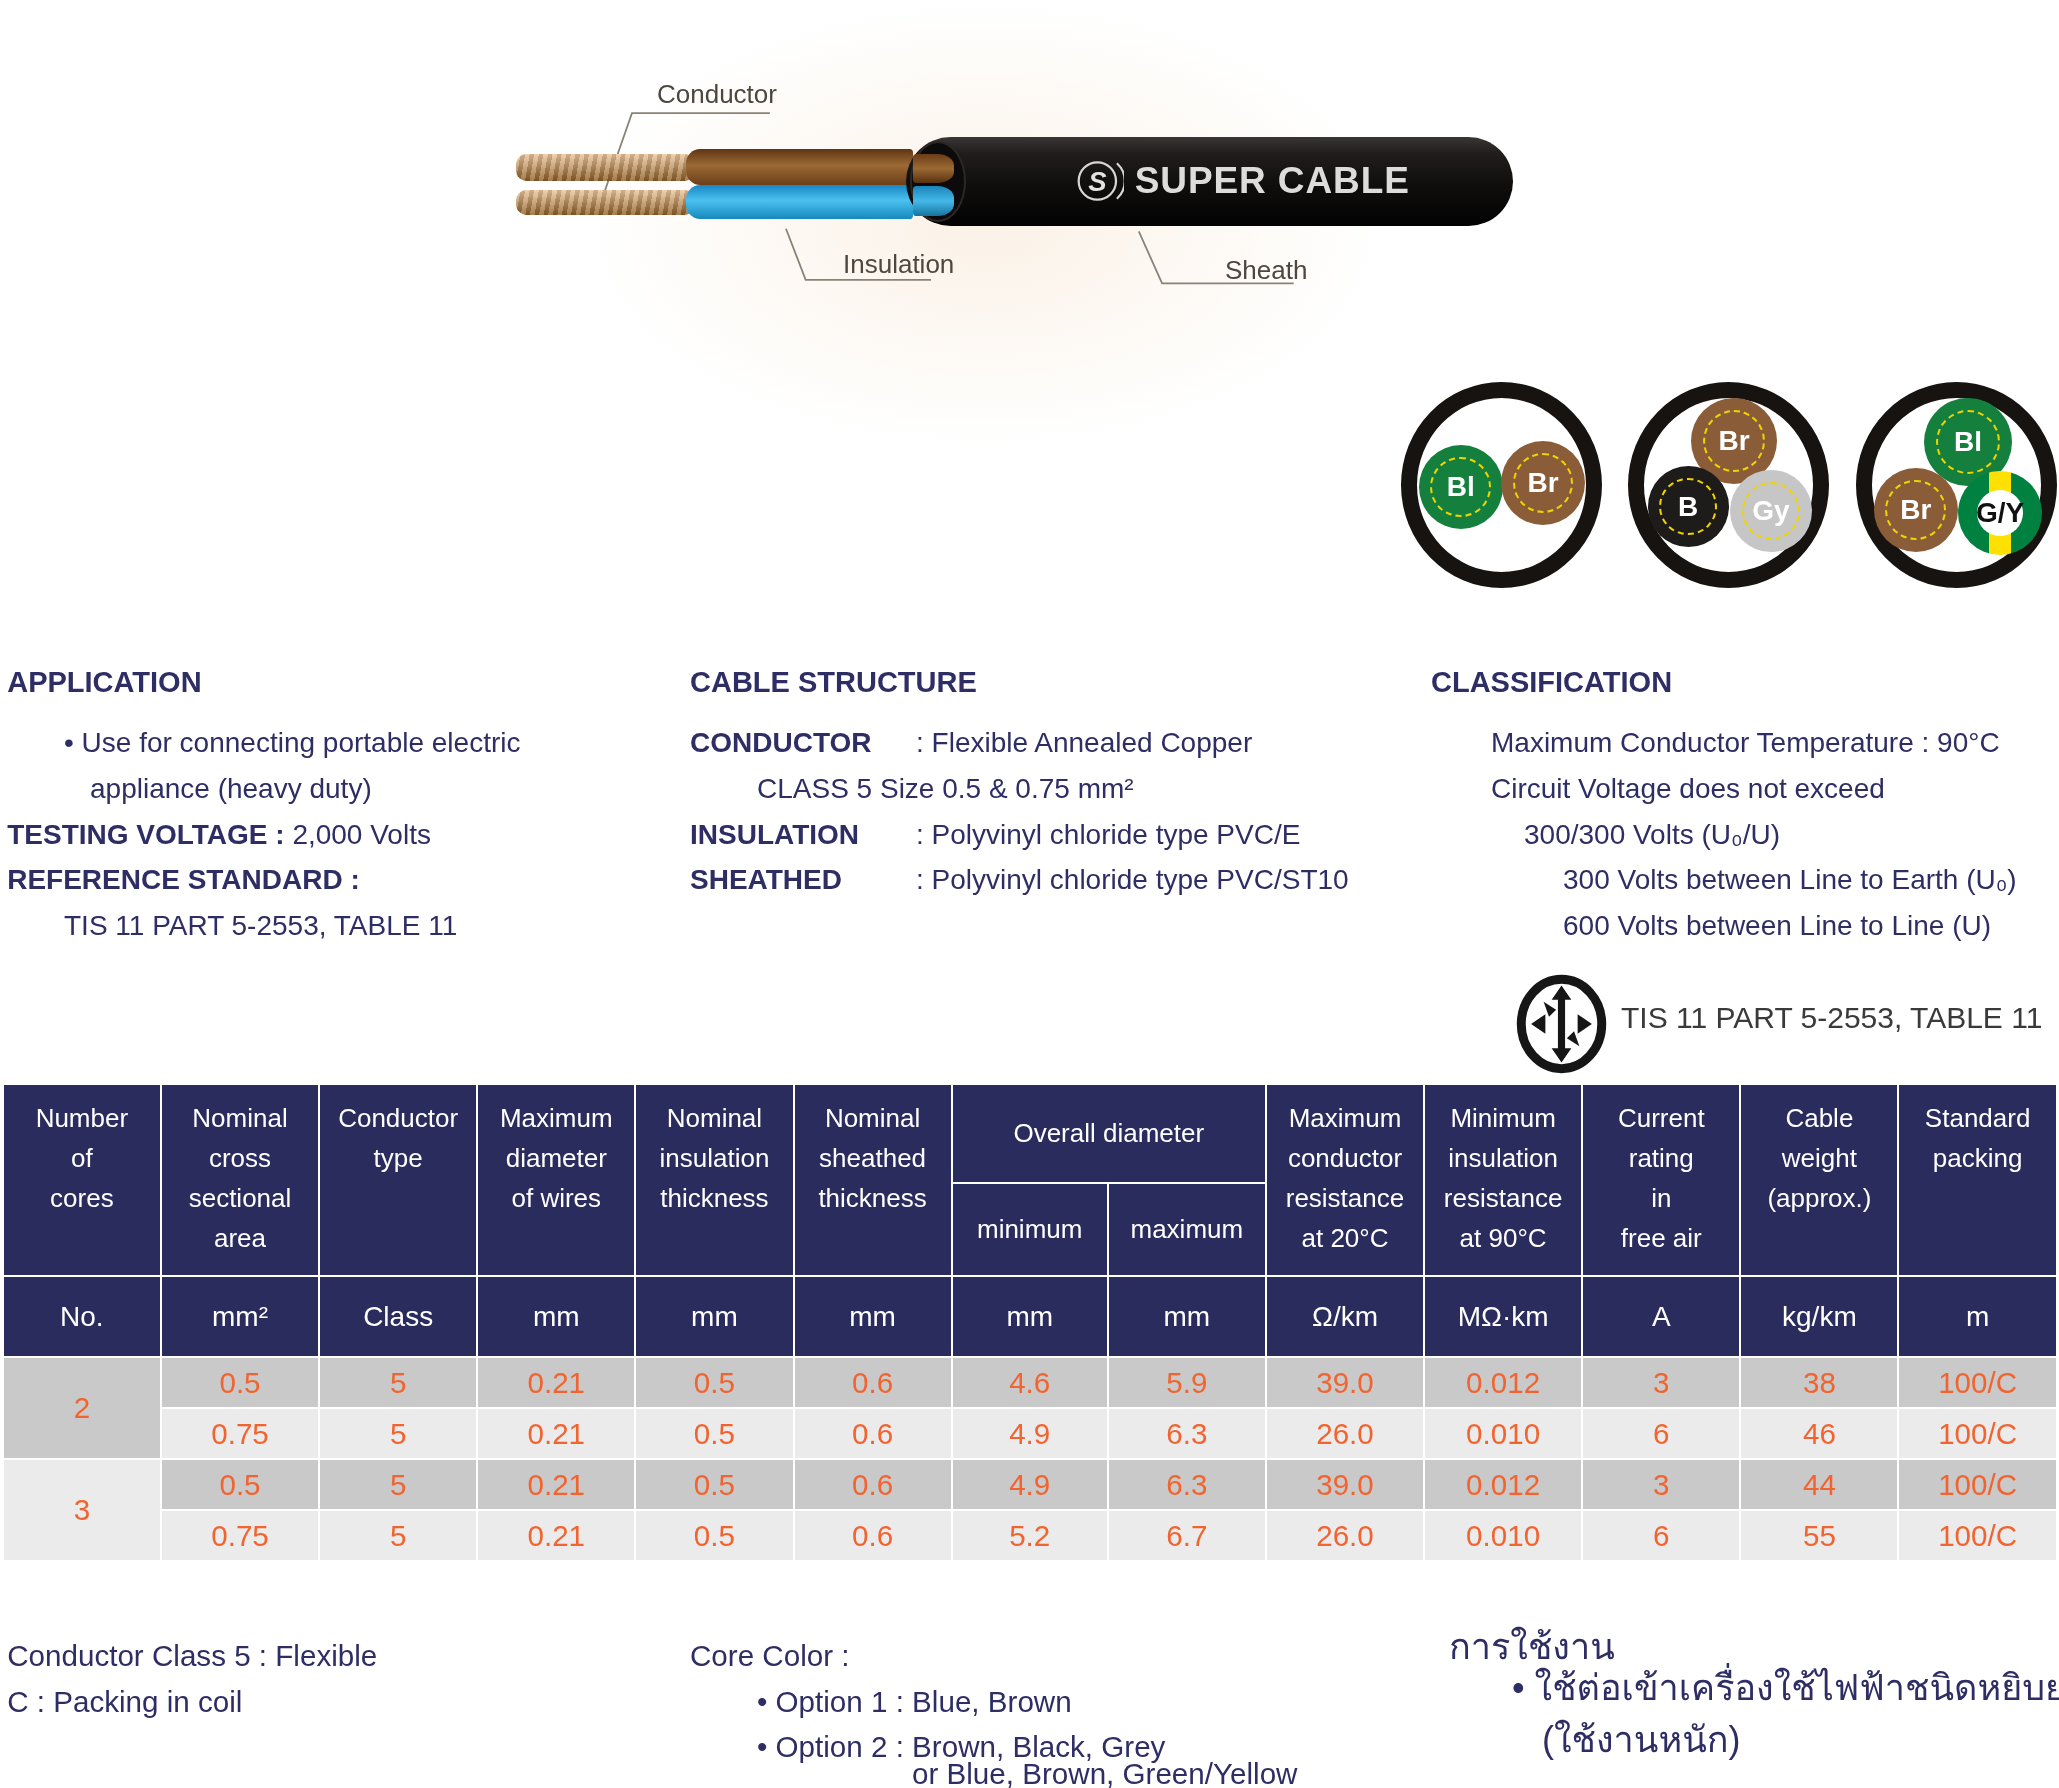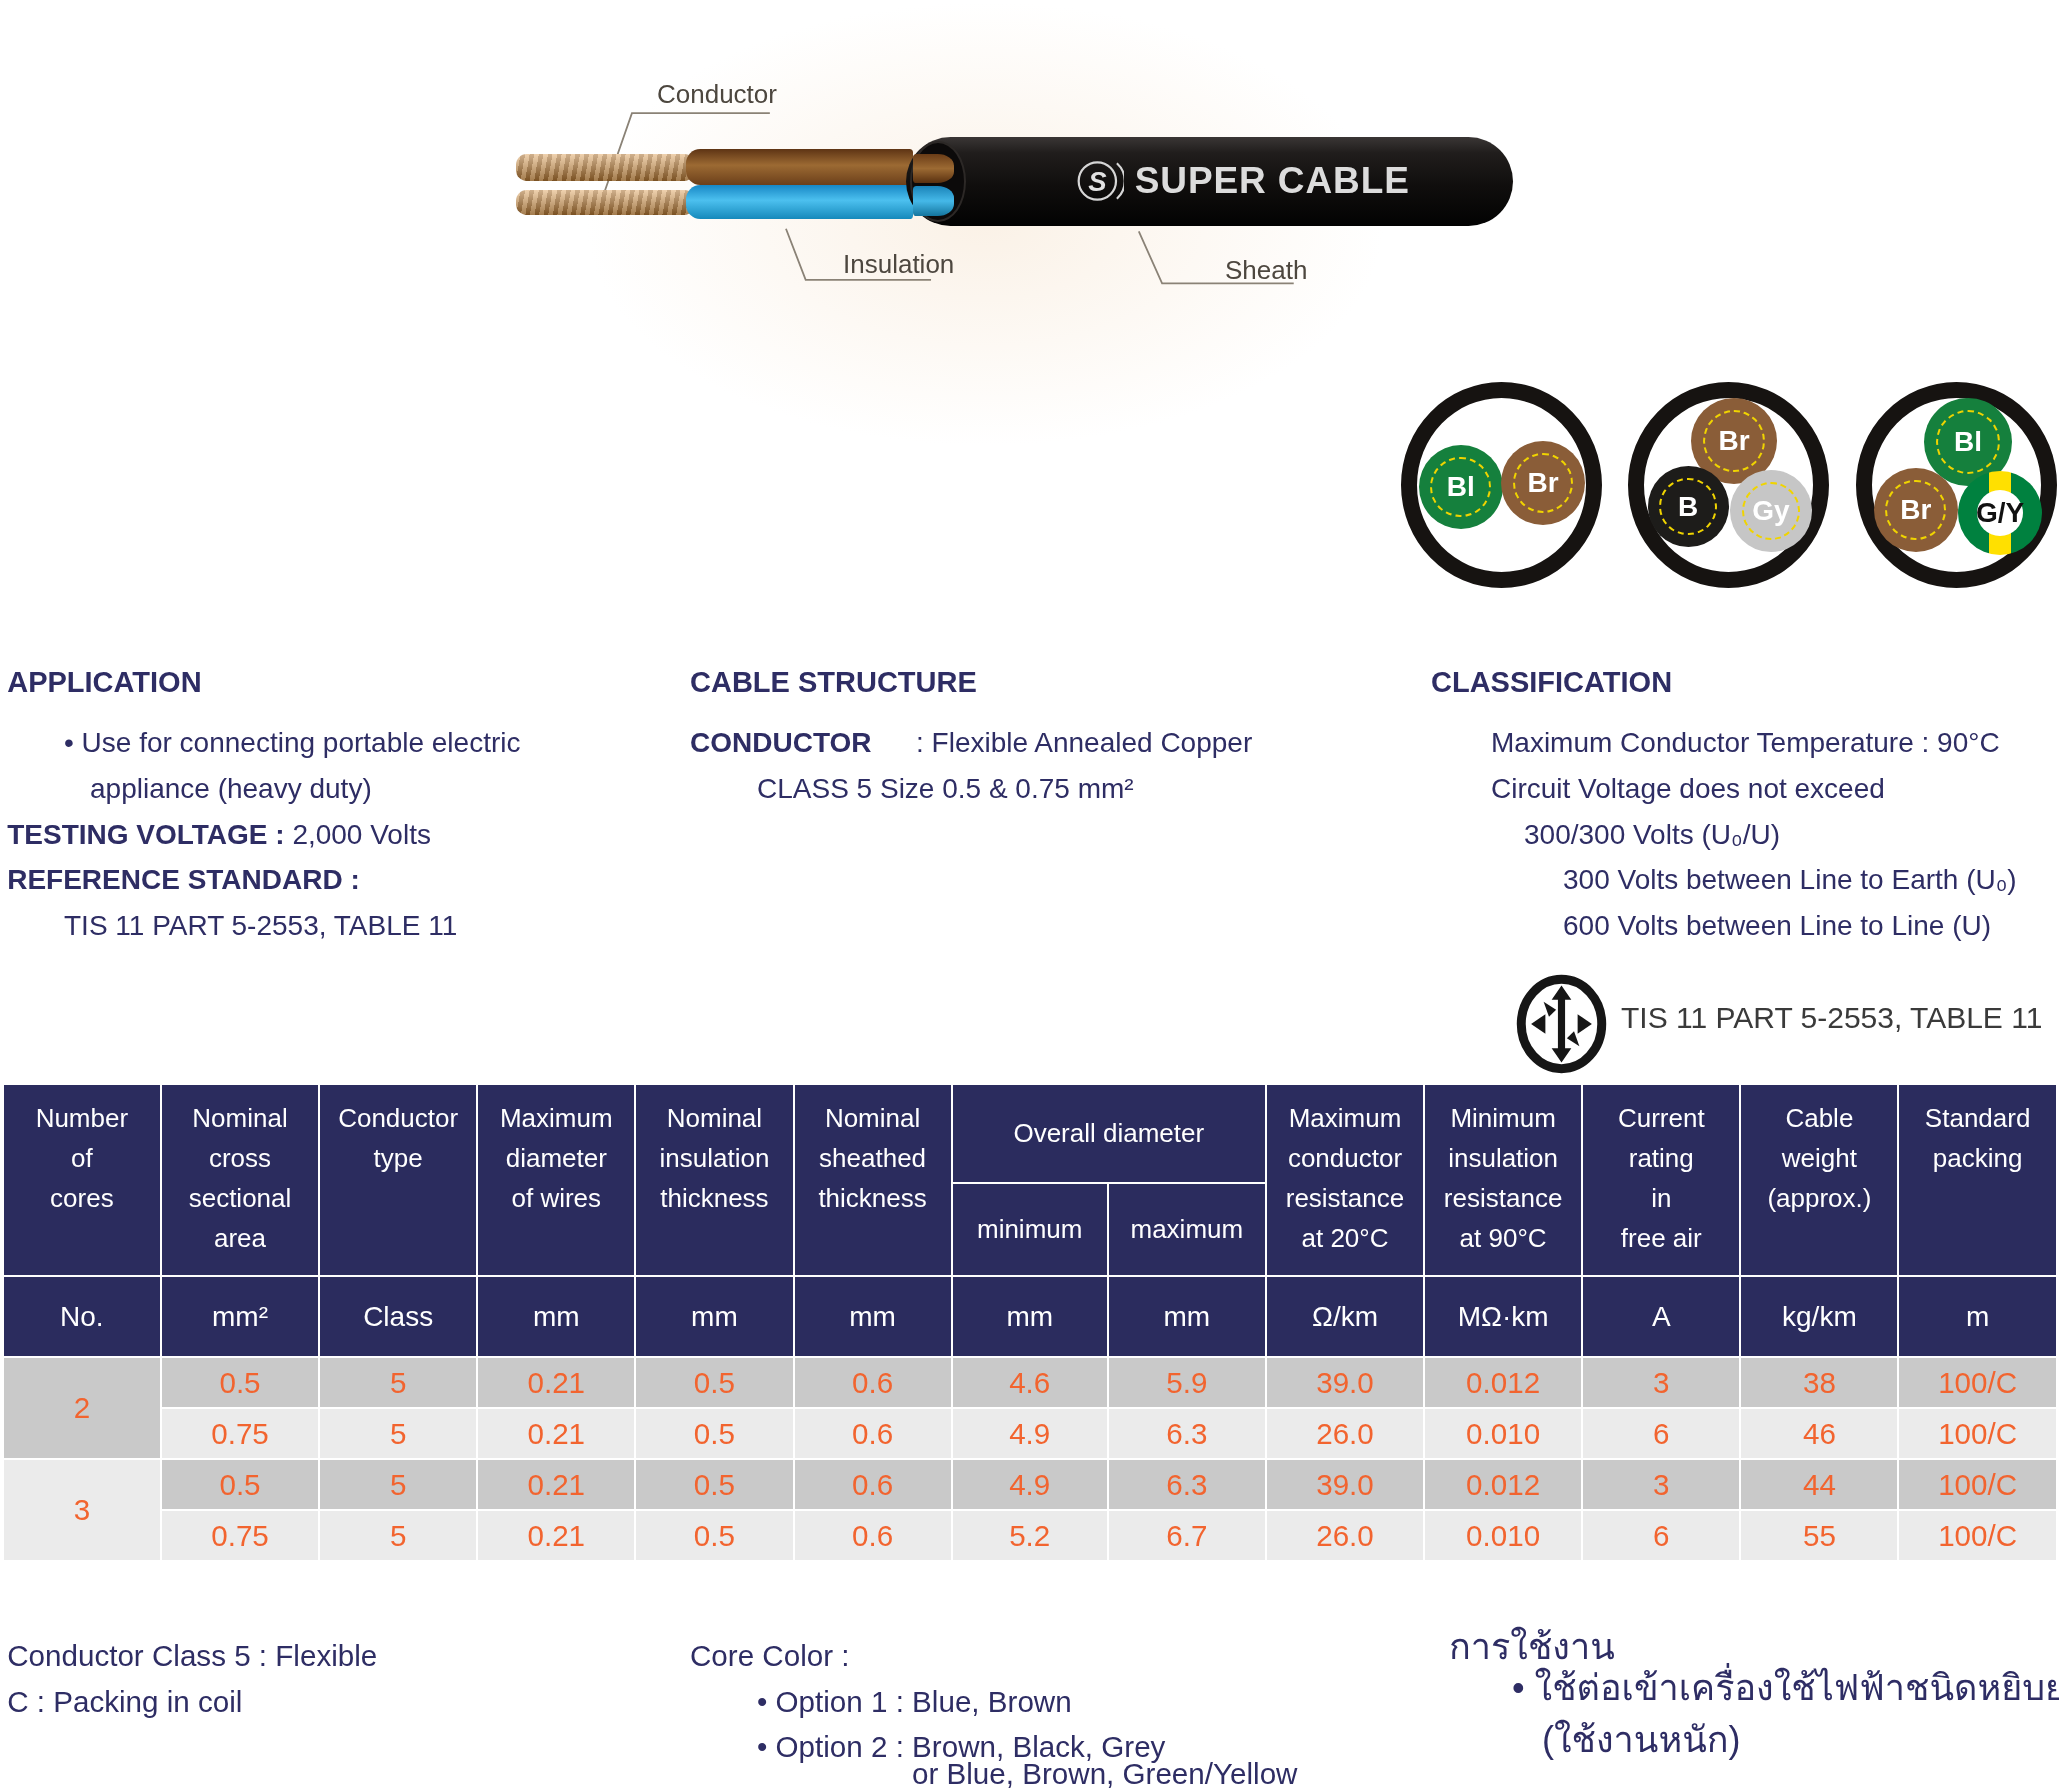--- a/index.html
+++ b/index.html
@@ -143,20 +143,22 @@
   <span class="t b" style="left:7.2px;top:666px;font-size:29px;">APPLICATION</span>
   <span class="t" style="left:64px;top:727px;">• Use for connecting portable electric</span>
   <span class="t" style="left:90px;top:773px;">appliance (heavy duty)</span>
   <span class="t" style="left:7.2px;top:819px;"><span class="b">TESTING VOLTAGE :</span>&nbsp;<span>2,000 Volts</span></span>
   <span class="t b" style="left:7.2px;top:864px;">REFERENCE STANDARD :</span>
   <span class="t" style="left:64px;top:910px;">TIS 11 PART 5-2553, TABLE 11</span>
 
   <span class="t b" style="left:690px;top:666px;font-size:29px;">CABLE STRUCTURE</span>
   <span class="t" style="left:690px;top:727px;"><span class="b" style="display:inline-block;width:226px;">CONDUCTOR</span><span>:</span>&nbsp;<span>Flexible Annealed Copper</span></span>
   <span class="t" style="left:757px;top:773px;">CLASS 5 Size 0.5 &amp; 0.75 mm²</span>
+  <span class="t" style="left:690px;top:819px;"><span class="b" style="display:inline-block;width:226px;">INSULATION</span><span>:</span>&nbsp;<span>Polyvinyl chloride type PVC/E</span></span>
+  <span class="t" style="left:690px;top:864px;"><span class="b" style="display:inline-block;width:226px;">SHEATHED</span><span>:</span>&nbsp;<span>Polyvinyl chloride type PVC/ST10</span></span>
 
   <span class="t b" style="left:1431px;top:666px;font-size:29px;">CLASSIFICATION</span>
   <span class="t" style="left:1491px;top:727px;">Maximum Conductor Temperature : 90°C</span>
   <span class="t" style="left:1491px;top:773px;">Circuit Voltage does not exceed</span>
   <span class="t" style="left:1524px;top:819px;">300/300 Volts (U₀/U)</span>
   <span class="t" style="left:1563px;top:864px;">300 Volts between Line to Earth (U₀)</span>
   <span class="t" style="left:1563px;top:910px;">600 Volts between Line to Line (U)</span>
 
 
   <svg class="abs" style="left:1515px;top:973px;" width="93" height="102" viewBox="0 0 104 114">

